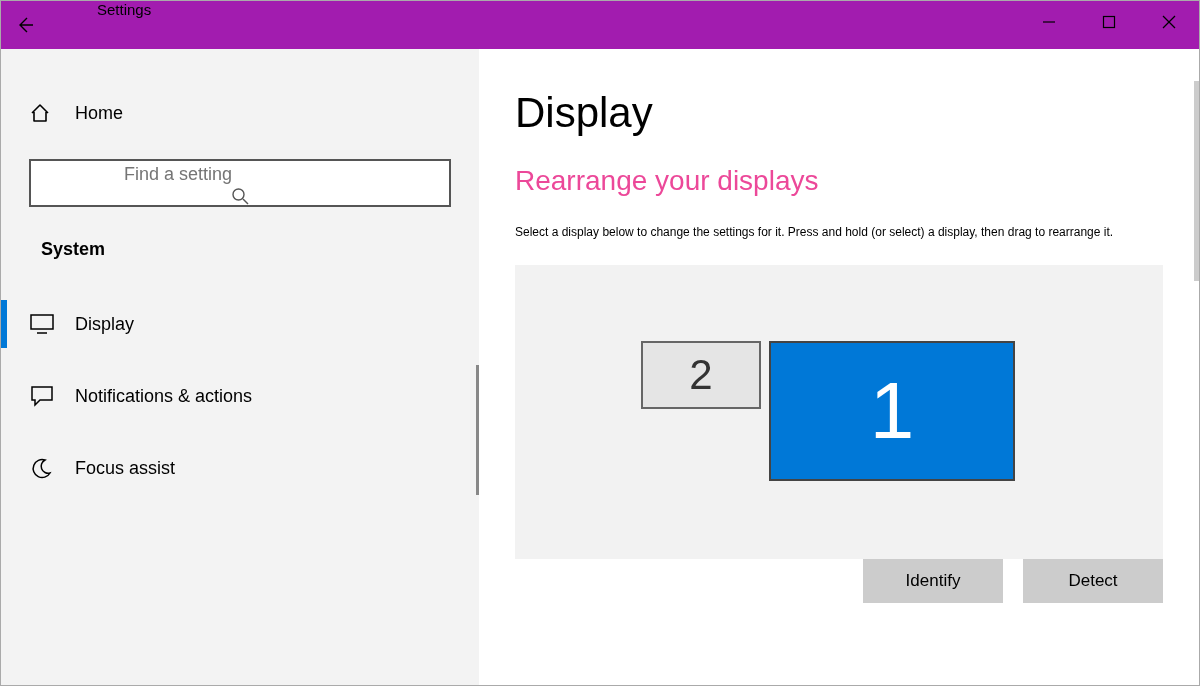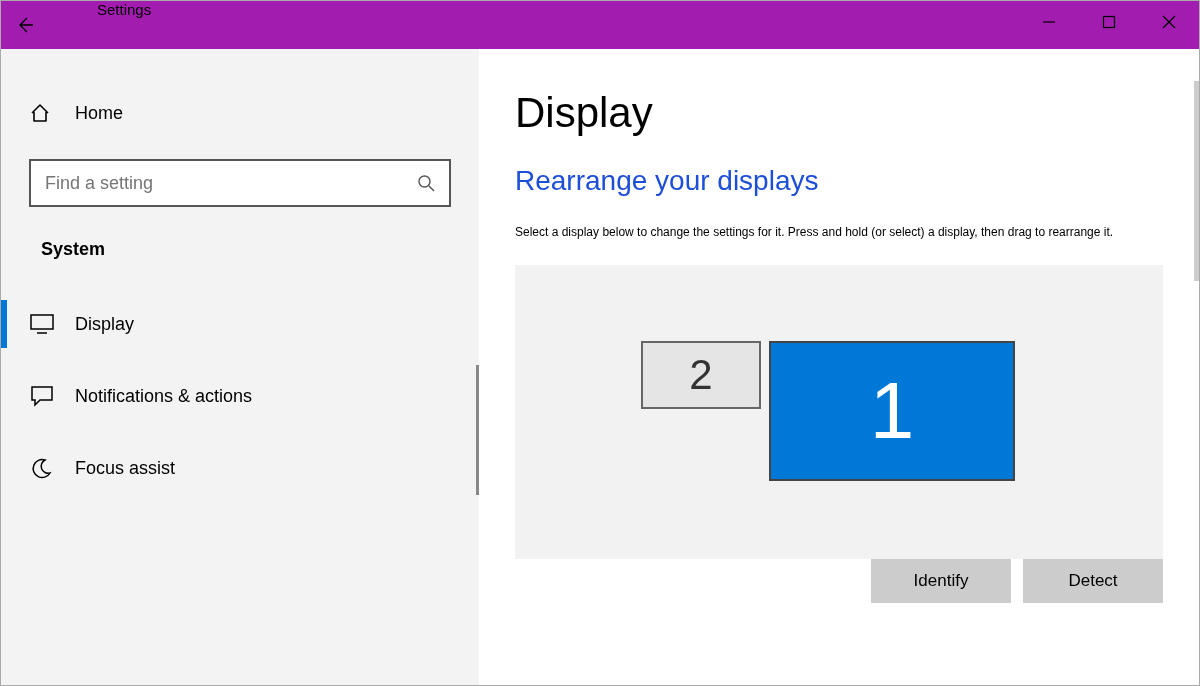--- a/index.html
+++ b/index.html
@@ -57,20 +57,21 @@
     }
     .home-row .icon { width: 26px; display:flex; align-items:center; }
     .home-row .label { font-size: 18px; margin-left: 20px; color:#000; }
     .search-box {
       margin: 0 28px 32px 28px;
       height: 48px;
       border: 2px solid #555;
       background: #fff;
       display: flex; align-items: center;
       padding: 0 14px;
+      flex-direction: column;
     }
     .search-box input {
       flex: 1; border: none; outline: none;
       font-size: 18px; color: #555;
       background: transparent;
     }
     .search-icon { width: 18px; height: 18px; }
     .category {
       font-size: 18px; font-weight: 600;
       padding: 0 40px;
@@ -109,21 +110,21 @@
       font-size: 42px;
       font-weight: 400;
       margin-bottom: 28px;
       color: #000;
       letter-spacing: 0px;
     }
     .section-title {
       font-size: 28px;
       font-weight: 400;
       margin-bottom: 26px;
-      color: #1d4ed8;
+      color: #ec4899;
     }
     .section-desc {
       font-size: 12px;
       line-height: 1.5;
       margin-bottom: 24px;
       color: #000;
       max-width: 620px;
     }
     .arrange-area {
       background: #f2f2f2;
@@ -147,21 +148,21 @@
     }
     .monitor-1 {
       left: 254px; top: 76px;
       width: 246px; height: 140px;
       background: #0078d7;
       color: #fff;
       font-size: 80px;
     }
     .bottom-buttons {
       display: flex;
-      gap: 12px;
+      gap: 20px;
       justify-content: flex-end;
       margin-top: 0;
     }
     .btn {
       height: 44px;
       width: 140px;
       background: #ccc;
       border: none;
       font-size: 17px;
       cursor: pointer;

